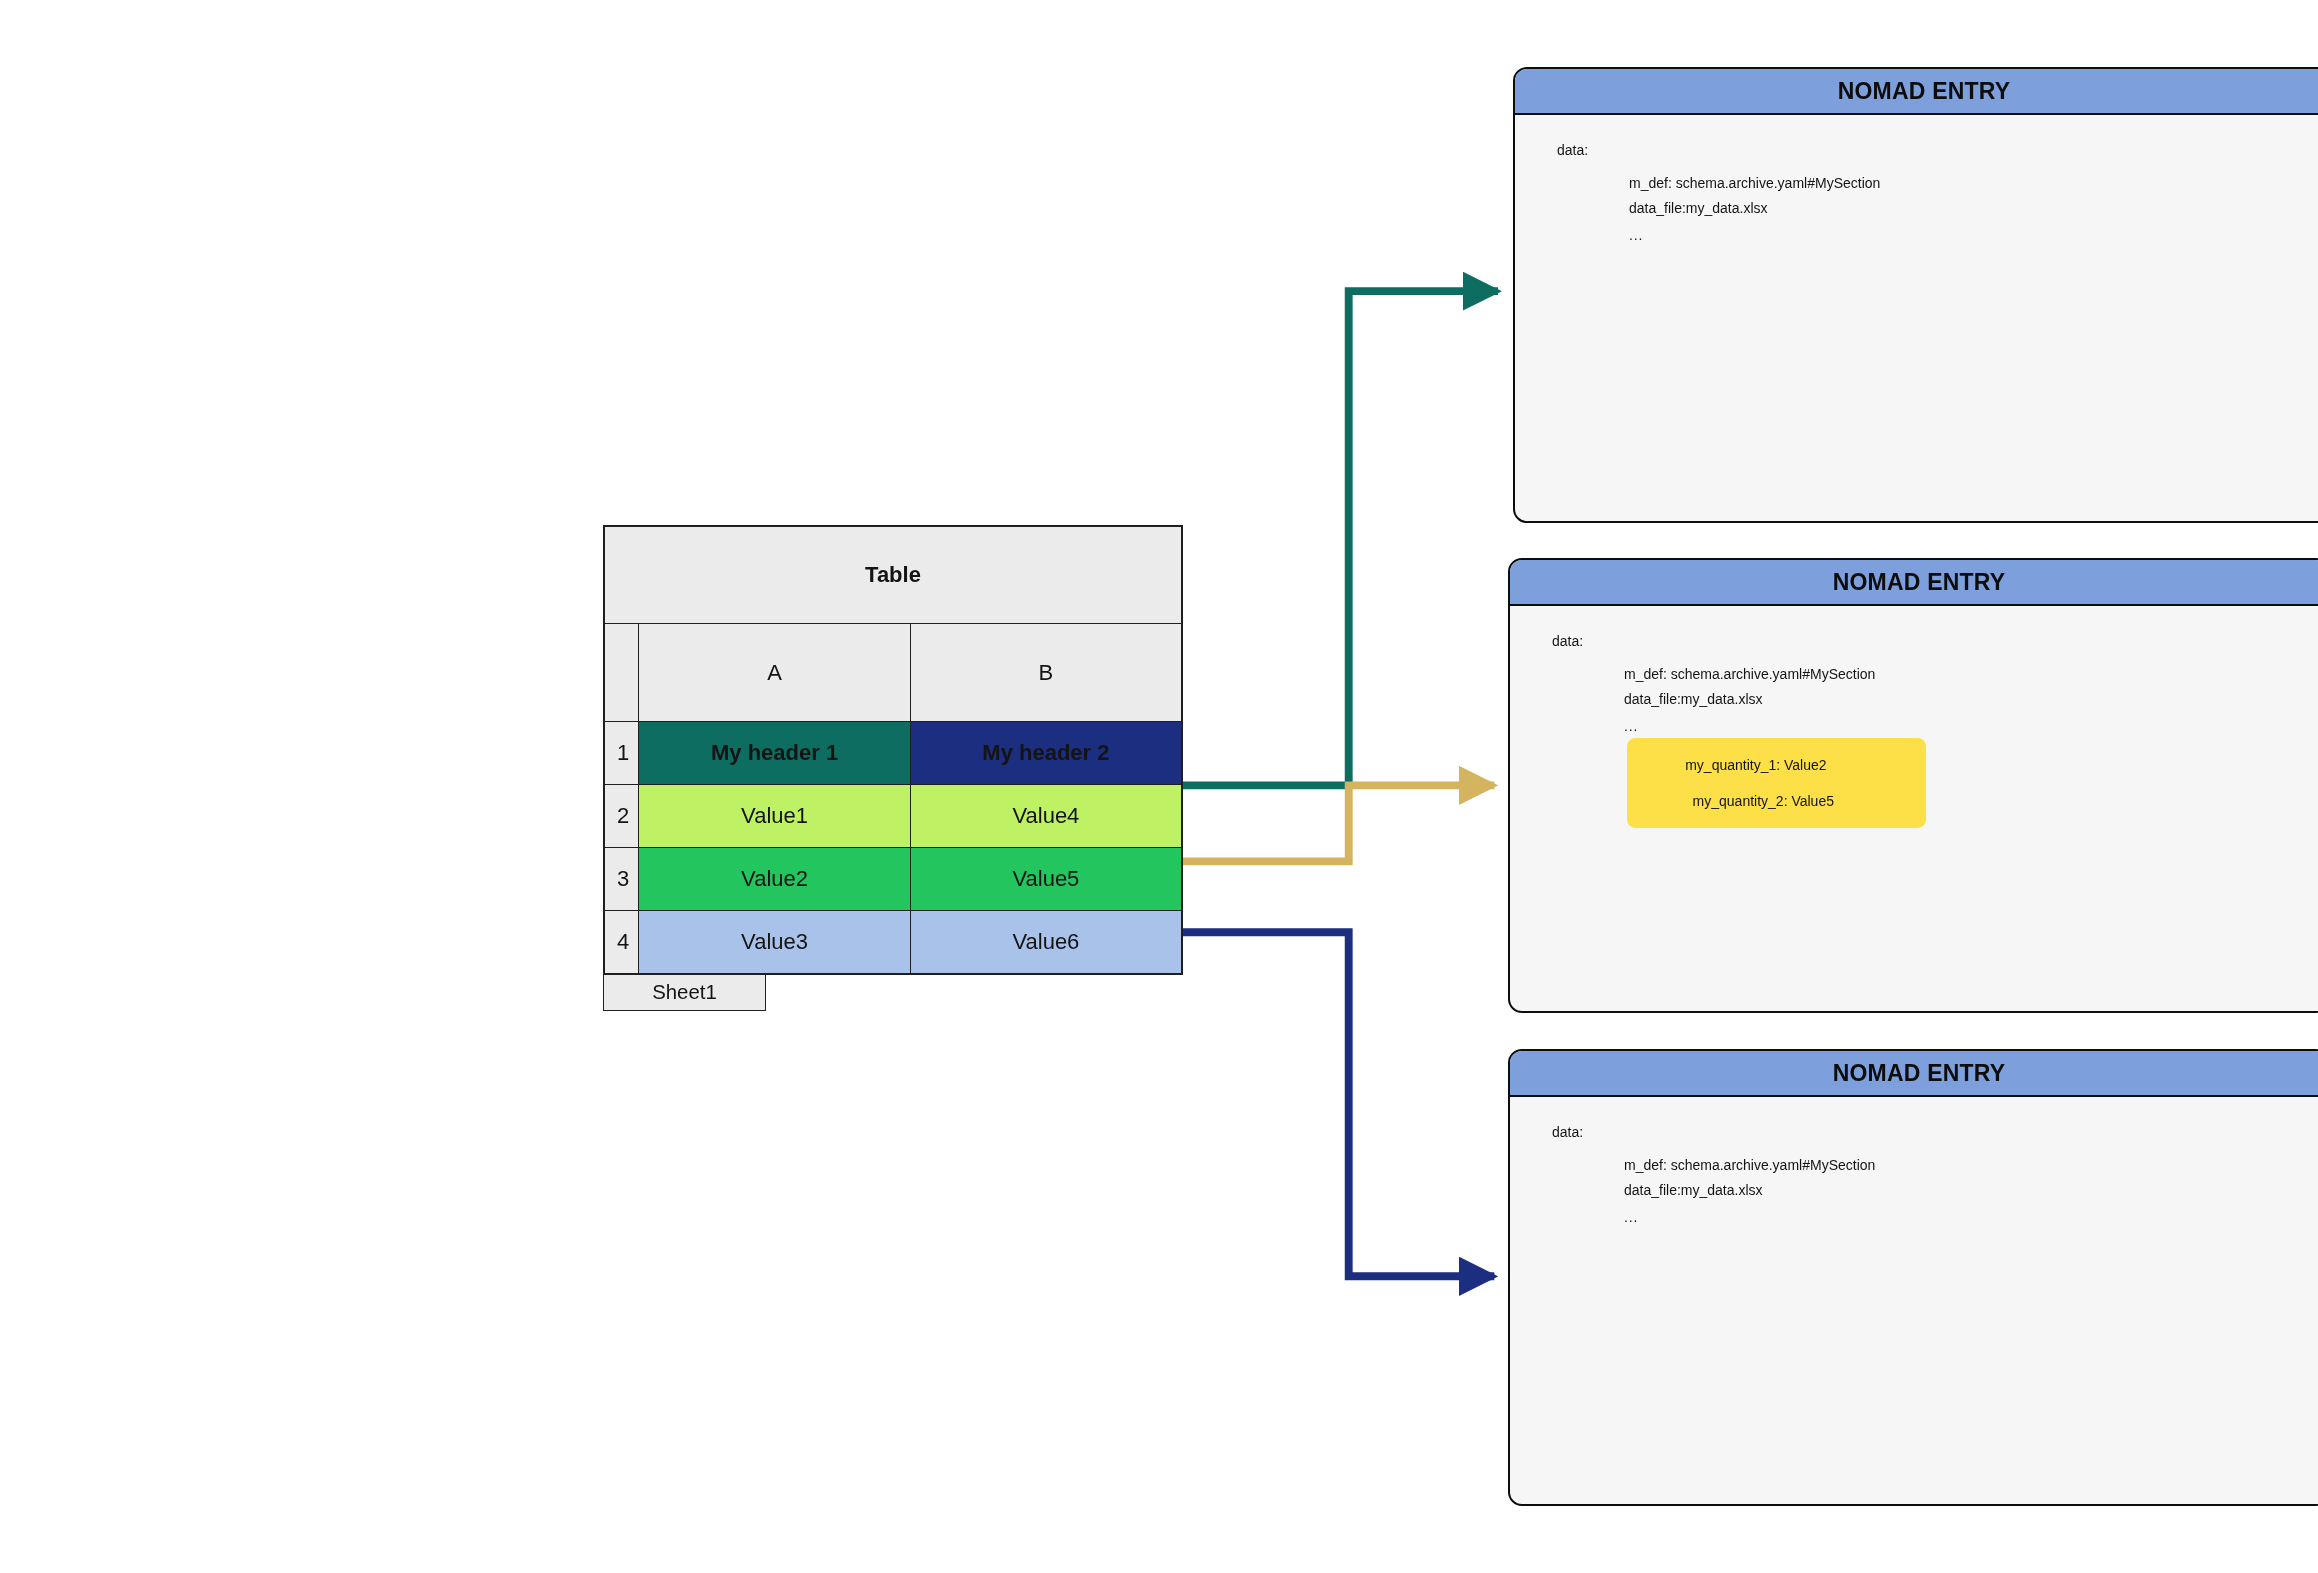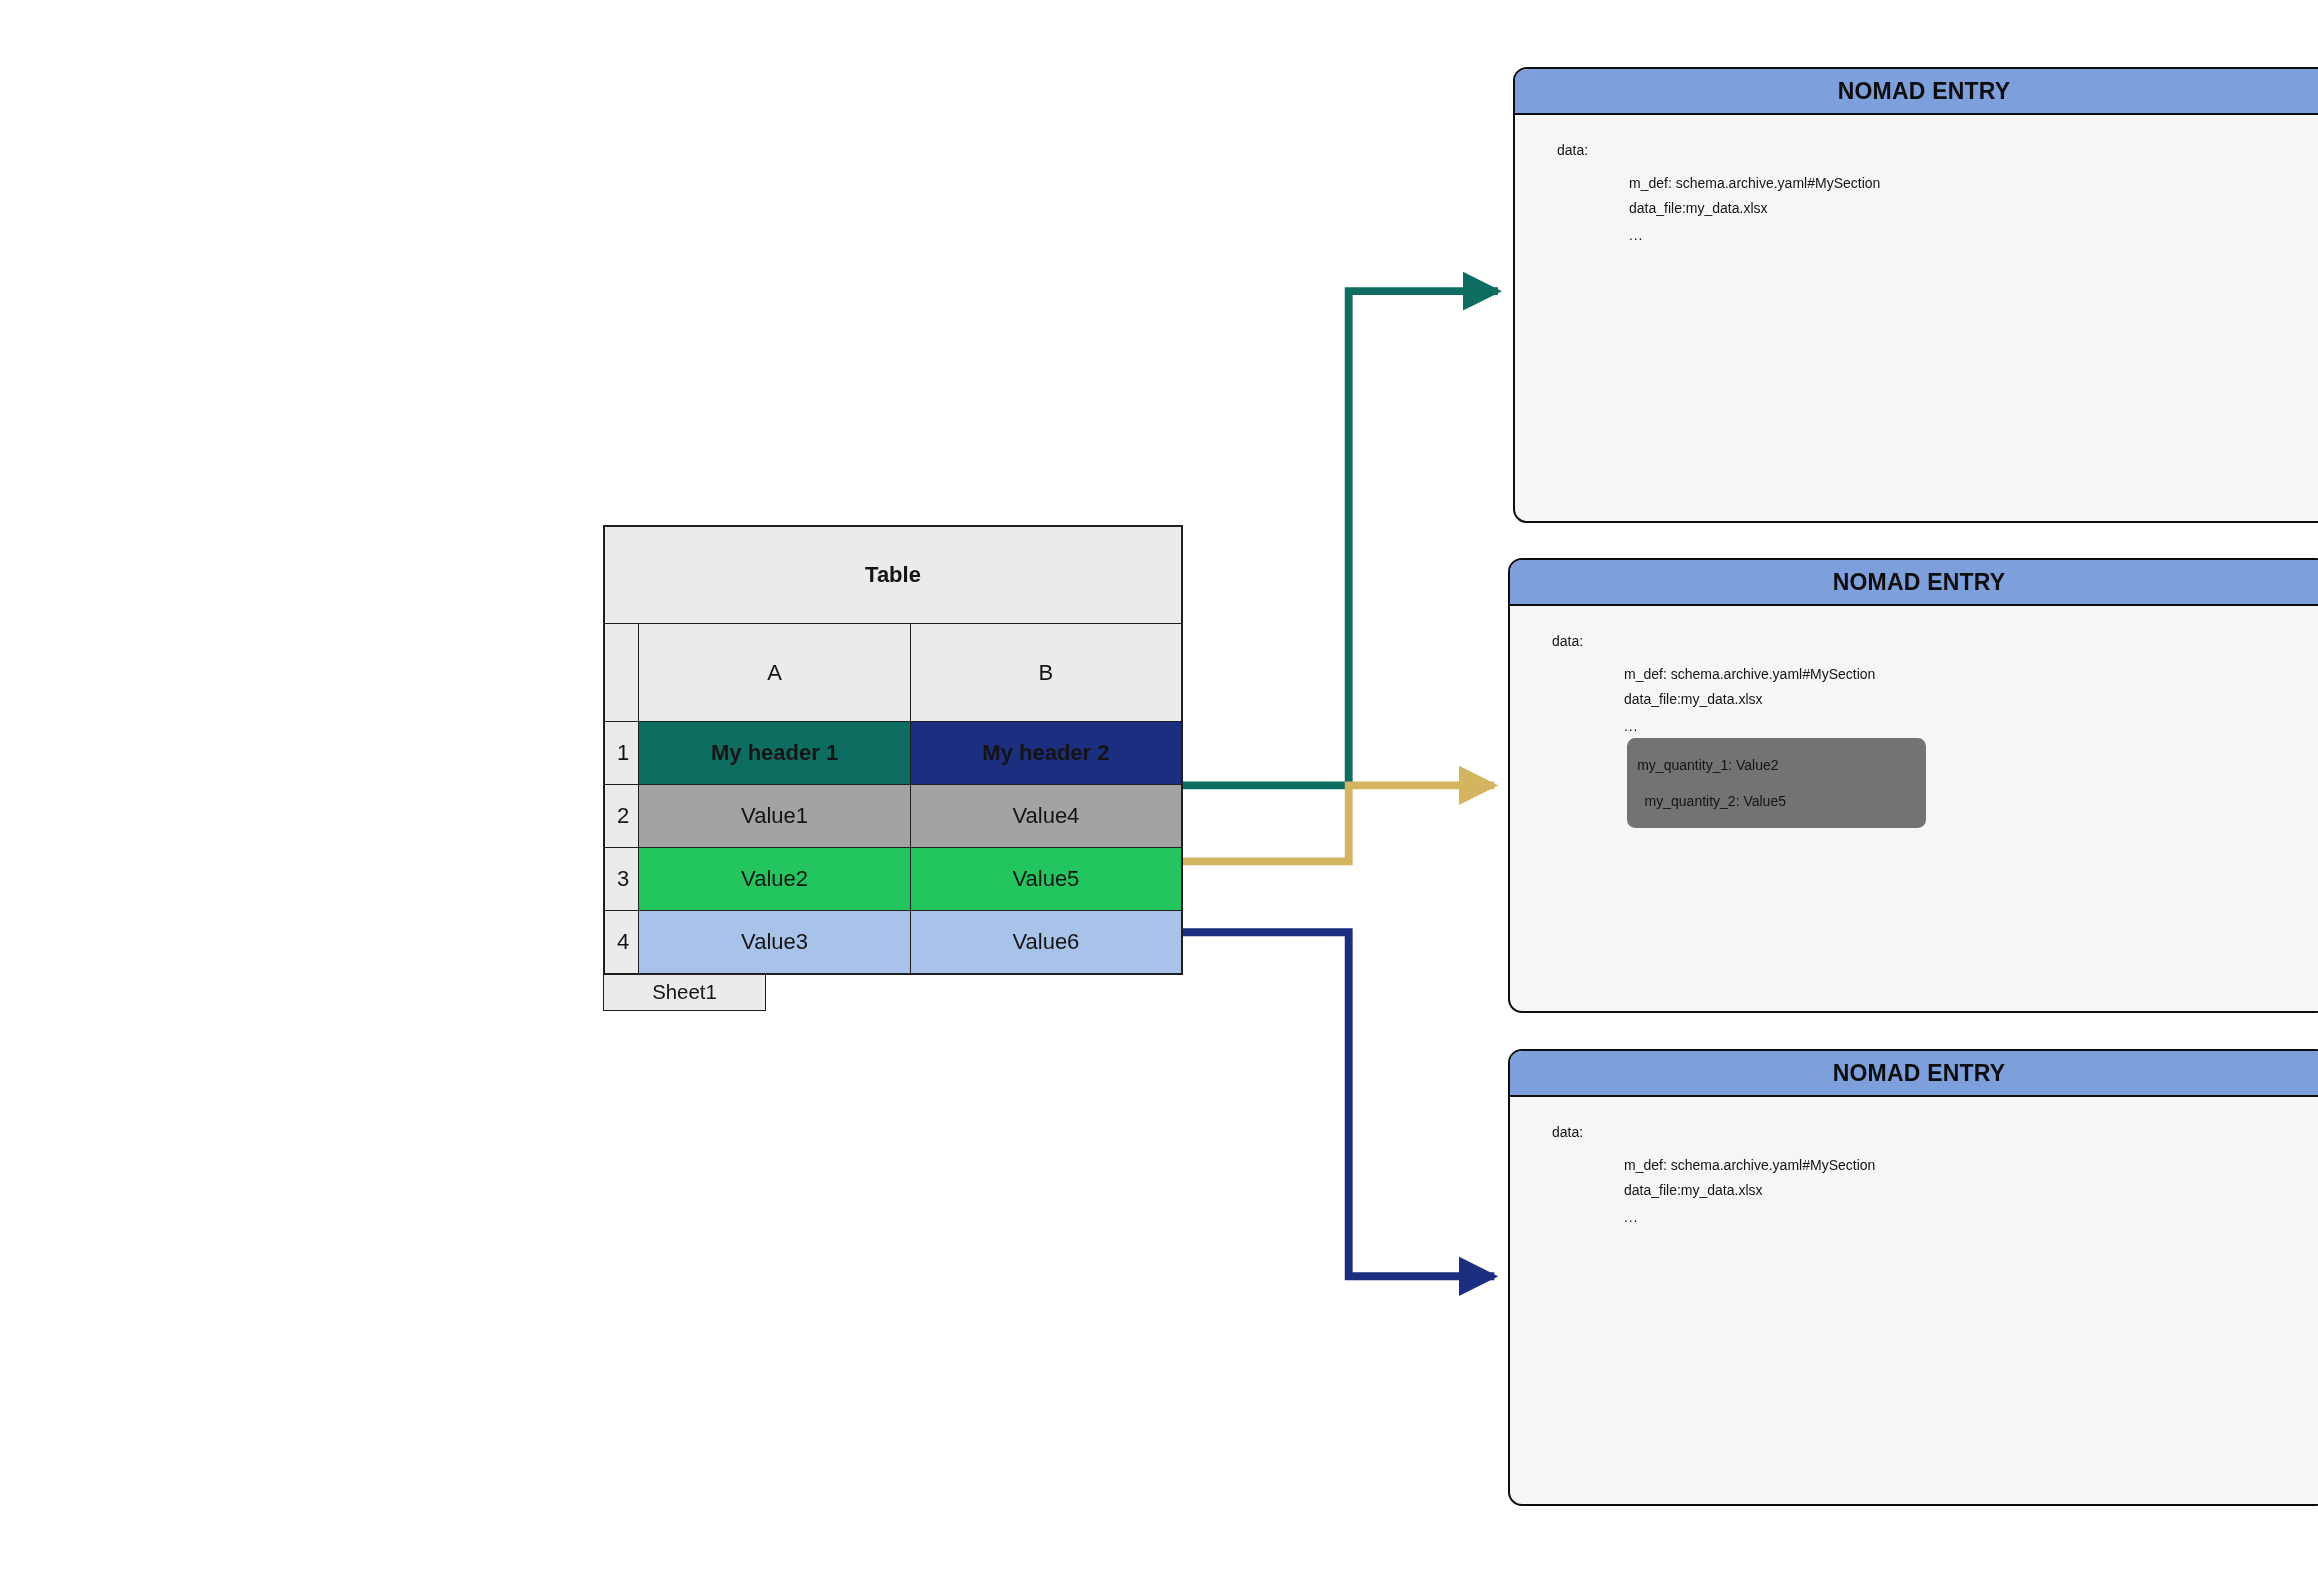--- a/index.html
+++ b/index.html
@@ -76,21 +76,21 @@
     color: #f2f2f2;
     font-weight: bold;
     font-size: 20.4px;
   }
   .cell-head-2 {
     background: #1b2e7f;
     color: #f2f2f2;
     font-weight: bold;
     font-size: 20.4px;
   }
-  .cell-mint   { background: #a3a3a3; }
+  .cell-mint   { background: #bef264; }
   .cell-gold   { background: #22c55e; }
   .cell-blue   { background: #a9c2ea; }
 
   .sheet-tab {
     position: absolute;
     left: 0px;
     top: 100%;
     margin-top: -0.9px;
     width: 163px;
     height: 37px;
@@ -154,21 +154,21 @@
     letter-spacing: 0.9px;
   }
   .quantity-box {
     margin-left: 117px;
     width: 299px;
     border-radius: 8.3px;
     padding: 19.5px 0 19.5px 0;
     box-sizing: border-box;
   }
   .quantity-box.mint { background: #9dc8be; }
-  .quantity-box.gold { background: #737373; }
+  .quantity-box.gold { background: #fde047; padding-left: 48px; }
   .quantity-box.blue { background: #a9c2ea; }
   .q-line-1 {
     margin-left: 10.2px;
     margin-bottom: 22px;
     white-space: nowrap;
   }
   .q-line-2 {
     margin-left: 17.6px;
     white-space: nowrap;
   }

